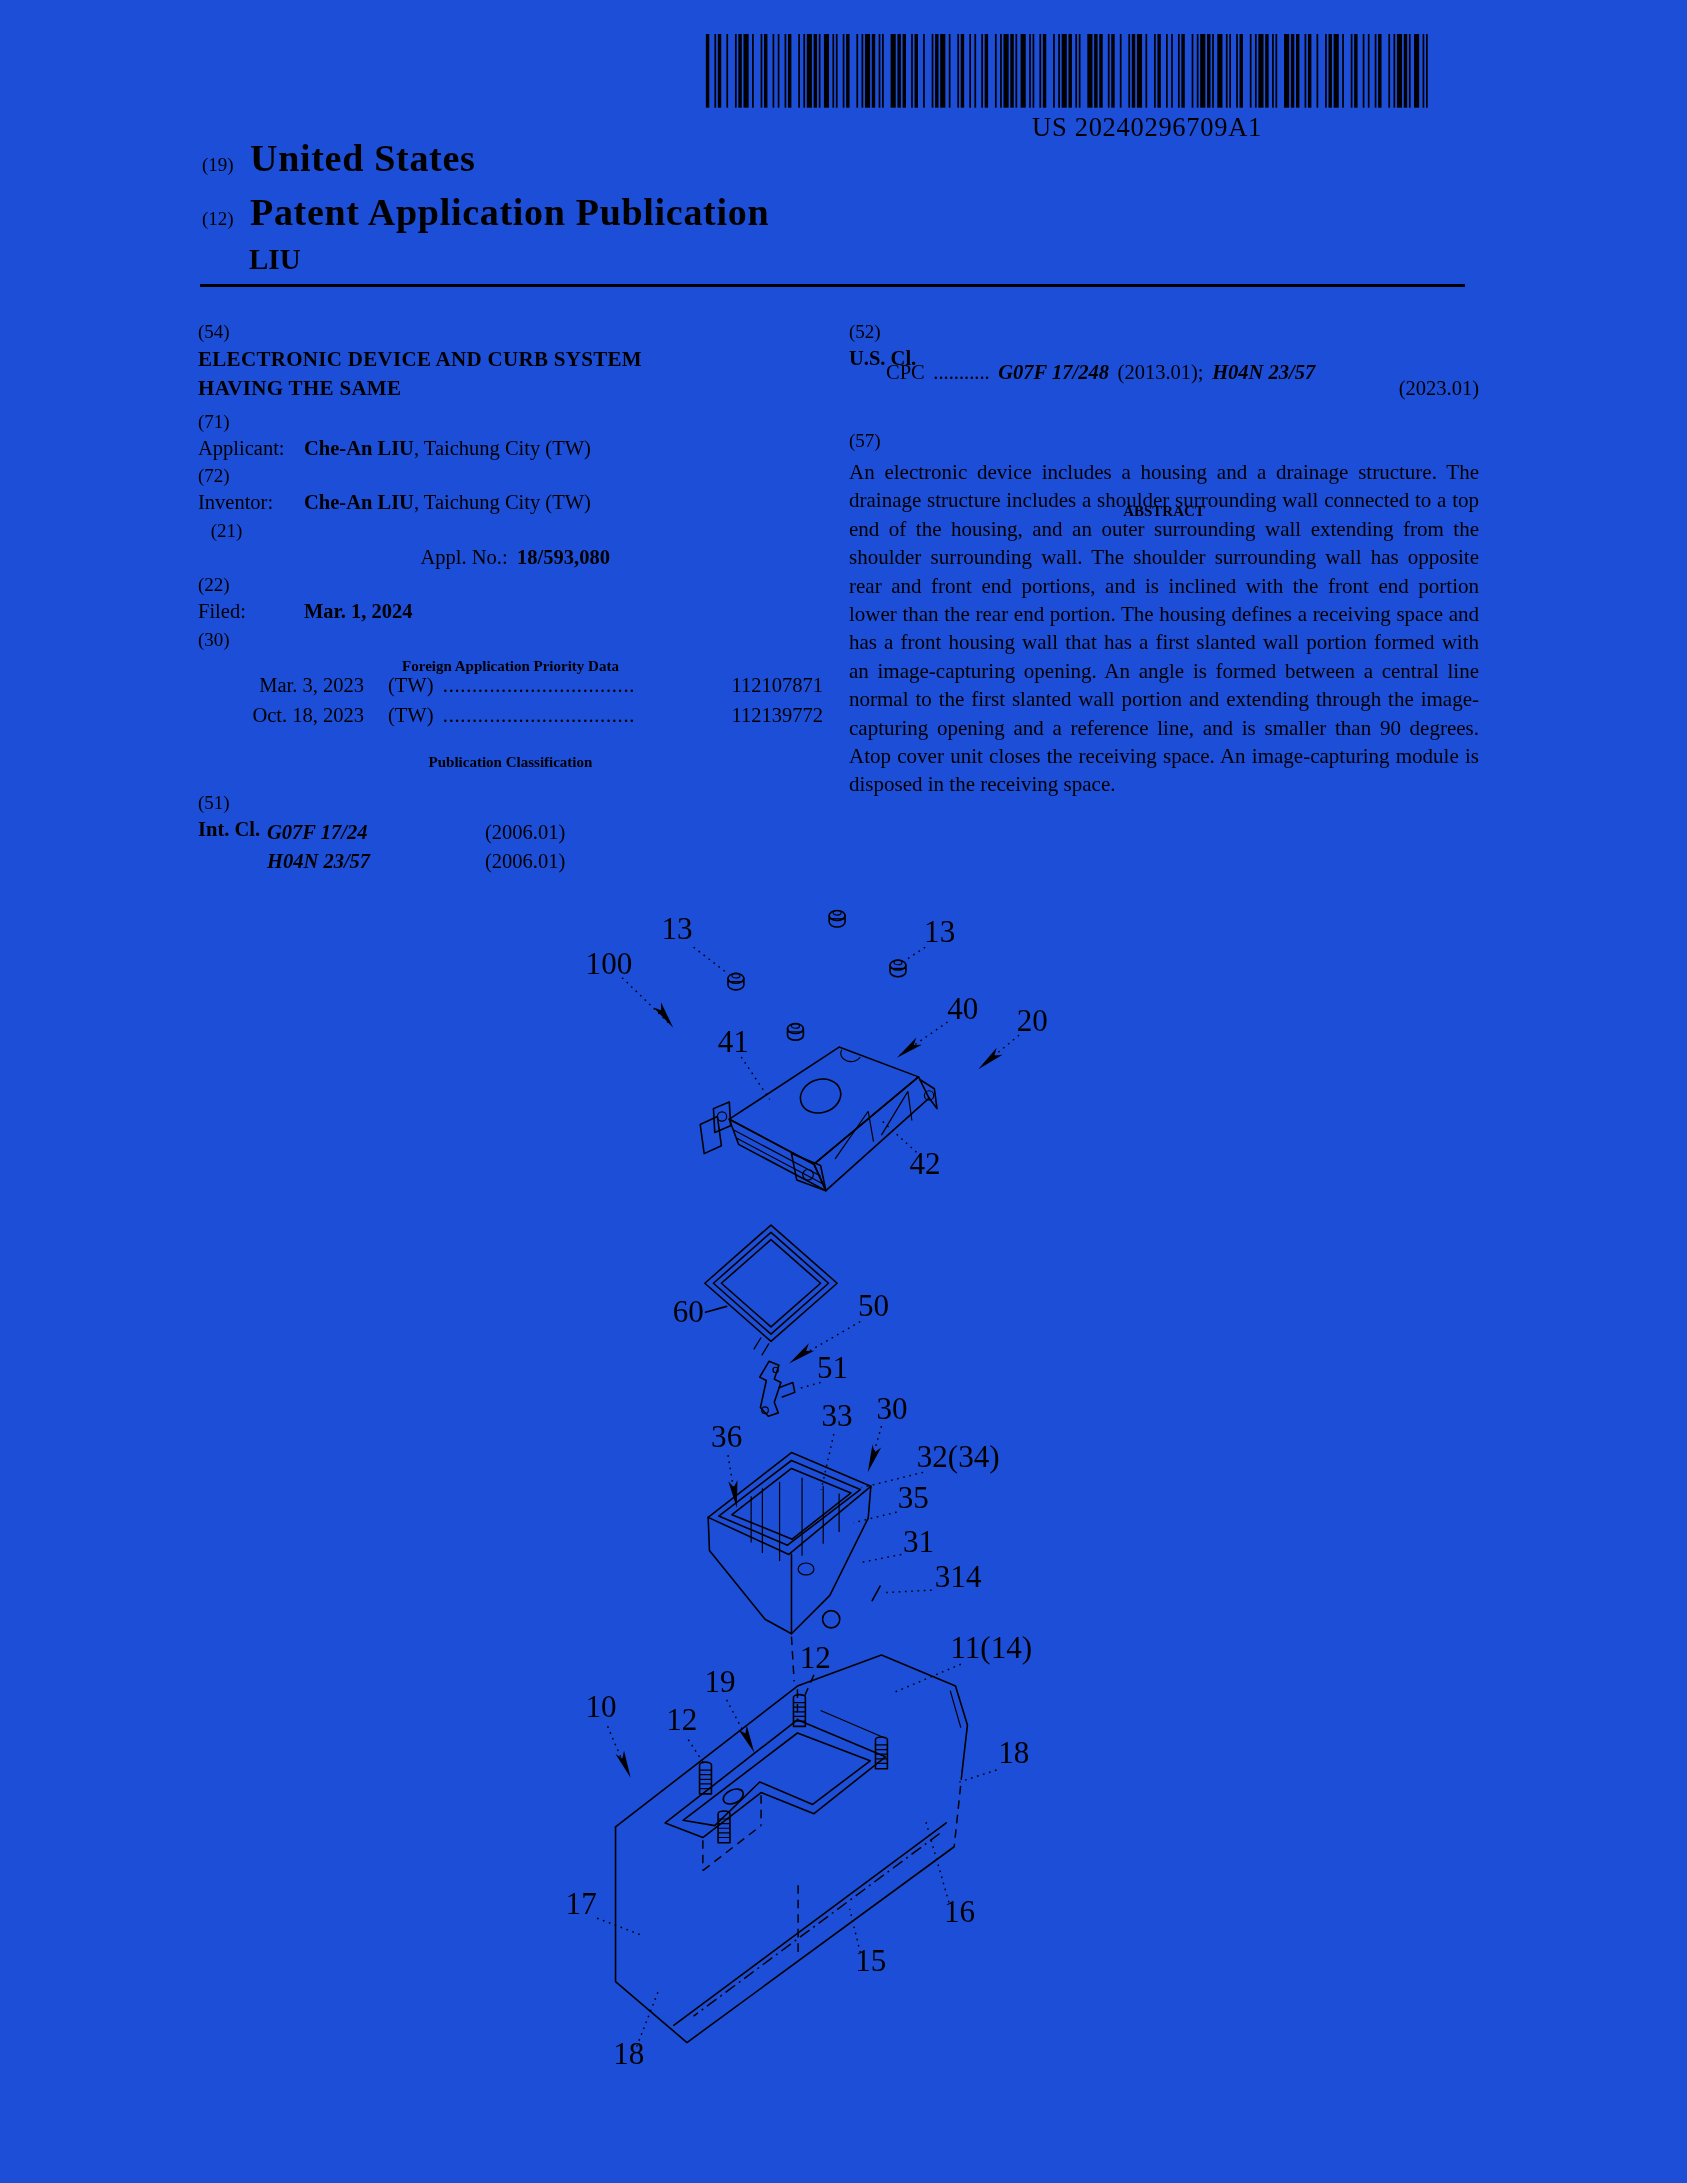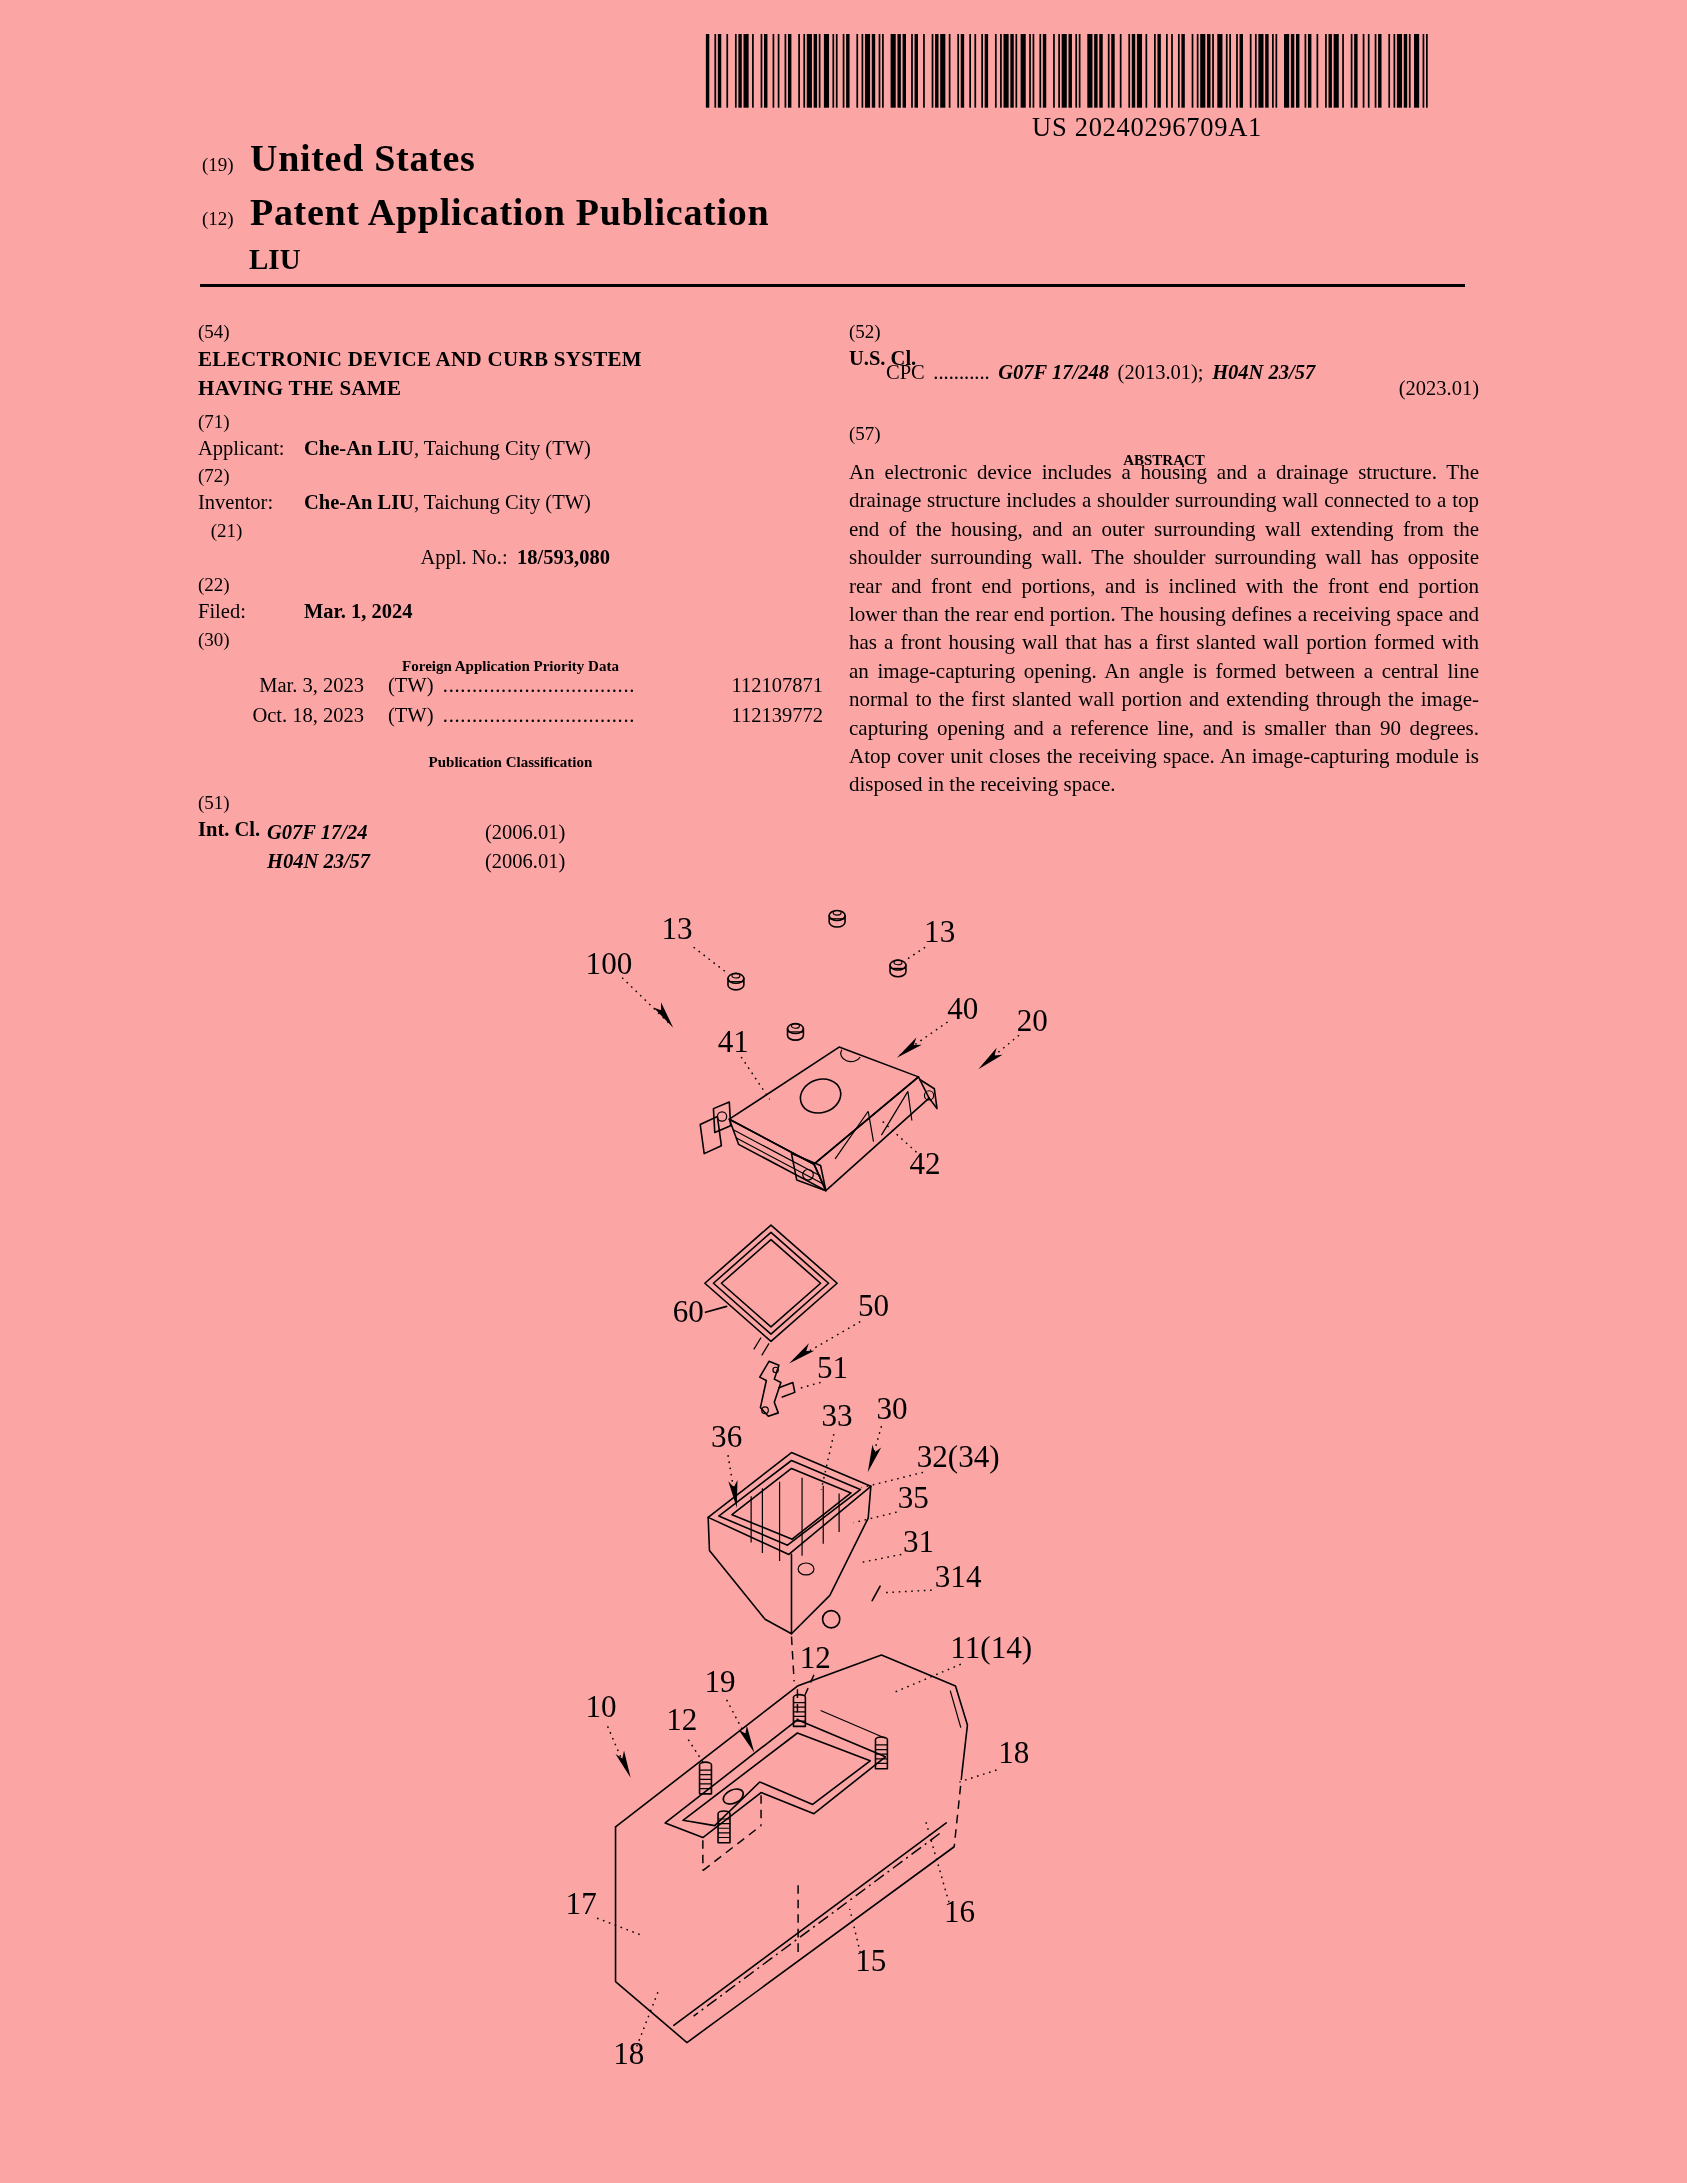--- a/index.html
+++ b/index.html
@@ -1,16 +1,16 @@
 <!DOCTYPE html>
 <html style="font-size:10.6px"><head>
 <meta charset="utf-8">
 <style>
   html,body{margin:0;padding:0;background:#888;}
-  .page{position:relative;width:1687px;height:2183px;background:#fca5a5;
+  .page{position:relative;width:1687px;height:2183px;background:#1d4ed8;
         font-family:"Liberation Serif","DejaVu Serif",serif;color:#000;overflow:hidden;}
   
   .barcode-wrap{position:absolute;left:704px;top:34px;width:734px;height:112px;}
   .barcode-svg{position:absolute;left:0;top:0;}
   .barcode-text{position:absolute;left:218px;top:78px;width:450px;text-align:center;
                 font-size:26.5px;letter-spacing:0.7px;}
   
   .hrow{position:absolute;display:flex;align-items:baseline;white-space:nowrap;}
   .hsec{font-size:19px;width:48px;flex:none;}
   .hsec-sm{font-size:19px;width:44px;flex:none;}
@@ -272,21 +272,21 @@
     <div class="row" style="top:36px;display:block;">
       <div class="cpcline">
         <span>CPC</span>
         <span>...........</span>
         <span class="bi">G07F 17/248</span>
         <span>(2013.01);</span>
         <span class="bi" style="margin-right:0;">H04N 23/57</span>
       </div>
     </div>
     <div class="row cpc2" style="top:64px;display:block;">(2023.01)</div>
-    <div class="row" style="top:109px;">
+    <div class="row" style="top:116px;gap:44px;">
       <span class="sec">(57)</span>
       <span class="rc cent">ABSTRACT</span>
     </div>
     <div class="row abstract" style="top:147px;display:block;">An electronic device includes a housing and a drainage structure. The drainage structure includes a shoulder surrounding wall connected to a top end of the housing, and an outer surrounding wall extending from the shoulder surrounding wall. The shoulder surrounding wall has opposite rear and front end portions, and is inclined with the front end portion lower than the rear end portion. The housing defines a receiving space and has a front housing wall that has a first slanted wall portion formed with an image-capturing opening. An angle is formed between a central line normal to the first slanted wall portion and extending through the image-capturing opening and a reference line, and is smaller than 90 degrees. Atop cover unit closes the receiving space. An image-capturing module is disposed in the receiving space.</div>
   </div>
 
   <svg class="fig" width="635" height="1260" viewBox="840 1350 960 1905">
     <defs>
       <g id="screw">
         <ellipse cx="0" cy="-7" rx="6" ry="3.5" class="thin"></ellipse>

